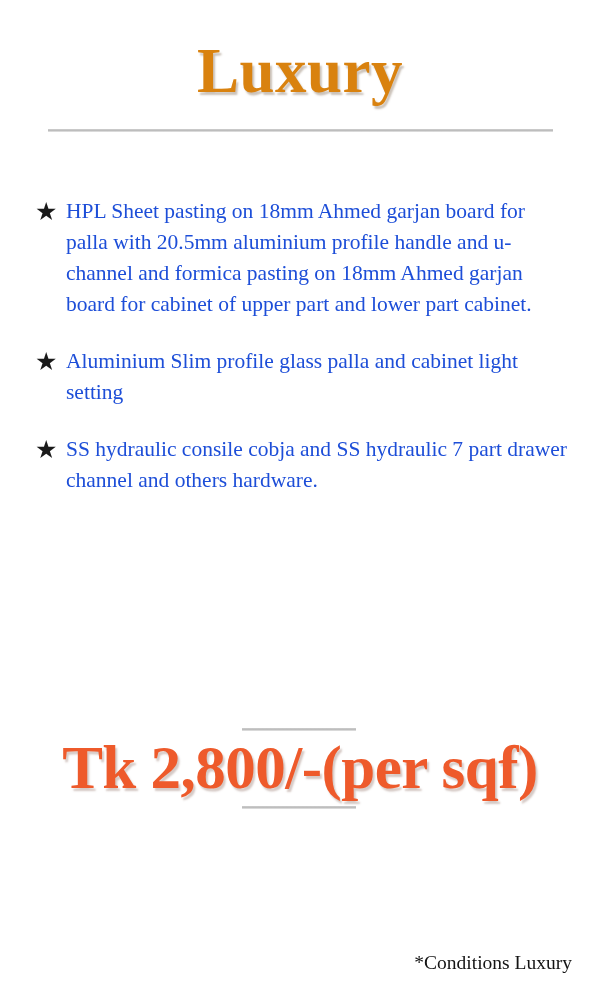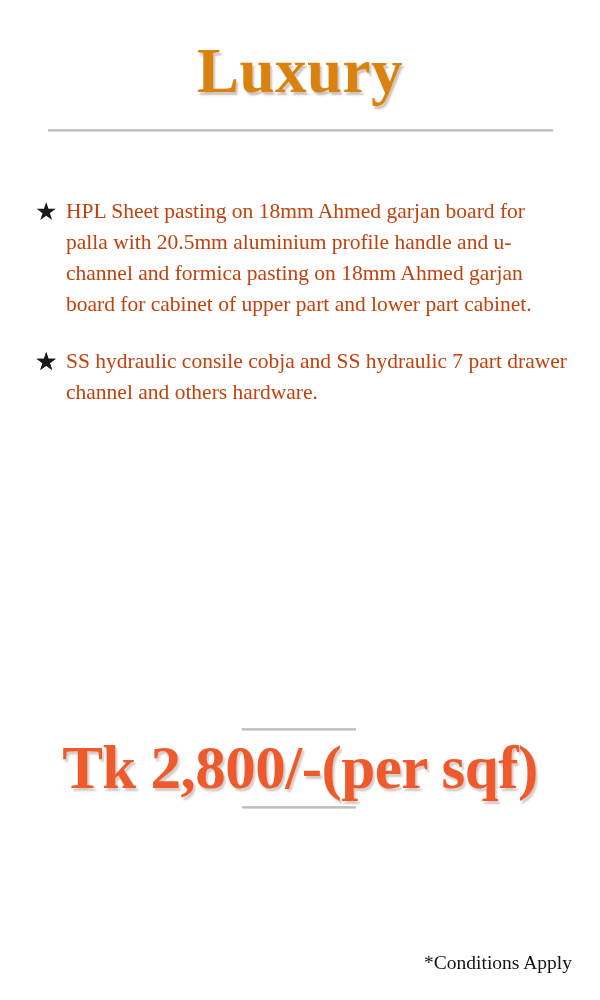--- a/index.html
+++ b/index.html
@@ -77,21 +77,21 @@
     font-size: 25px;
     line-height: 1;
     color: #1a1a1a;
     font-family: "DejaVu Sans", sans-serif;
   }
   .feature-text {
     display: block;
     font-family: "Liberation Serif", "DejaVu Serif", serif;
     font-size: 21.5px;
     line-height: 31px;
-    color: #c2410c;
+    color: #1d4ed8;
     width: 506px;
     text-align: left;
   }
 
   
   .price-block {
     position: absolute;
     top: 720px;
     left: 0;
     width: 516px;
@@ -151,32 +151,33 @@
 
   <div class="features">
 
     <div class="feature-item">
       <span class="bullet-star">★</span>
       <span class="feature-text">HPL Sheet pasting on 18mm Ahmed garjan board for palla with 20.5mm aluminium profile handle and u-channel and formica pasting on 18mm Ahmed garjan board for cabinet of upper part and lower part cabinet.</span>
     </div>
 
     <div class="feature-item">
       <span class="bullet-star">★</span>
+      <span class="feature-text">Aluminium Slim profile glass palla and cabinet light setting</span>
     </div>
 
     <div class="feature-item">
       <span class="bullet-star">★</span>
       <span class="feature-text">SS hydraulic consile cobja and SS hydraulic 7 part drawer channel and others hardware.</span>
     </div>
 
   </div>
 
   <div class="price-block">
     <div class="price-rule top"></div>
     <div class="price-text">Tk 2,800/-(per sqf)</div>
     <div class="price-rule bottom"></div>
   </div>
 
   <div class="footer">
-    <span class="conditions">*Conditions Apply</span>
+    <span class="conditions">*Conditions Luxury</span>
   </div>
 
 </div>
 
 </body></html>

